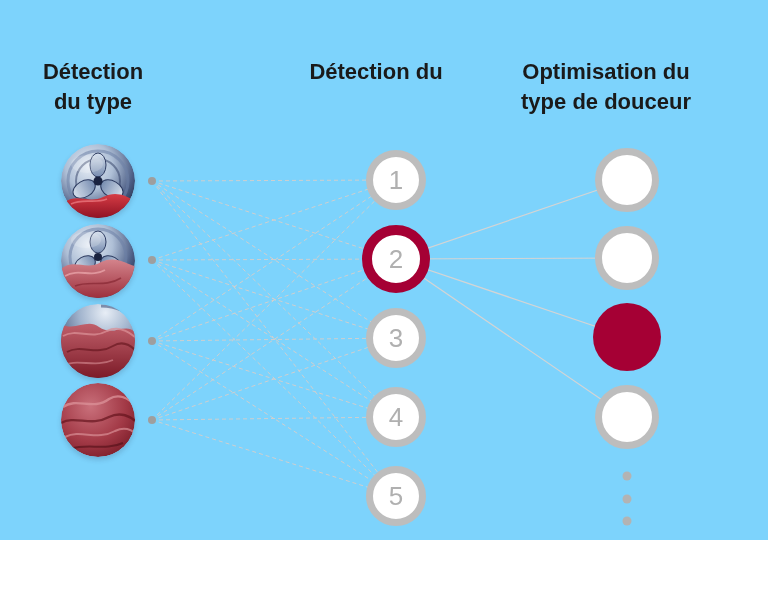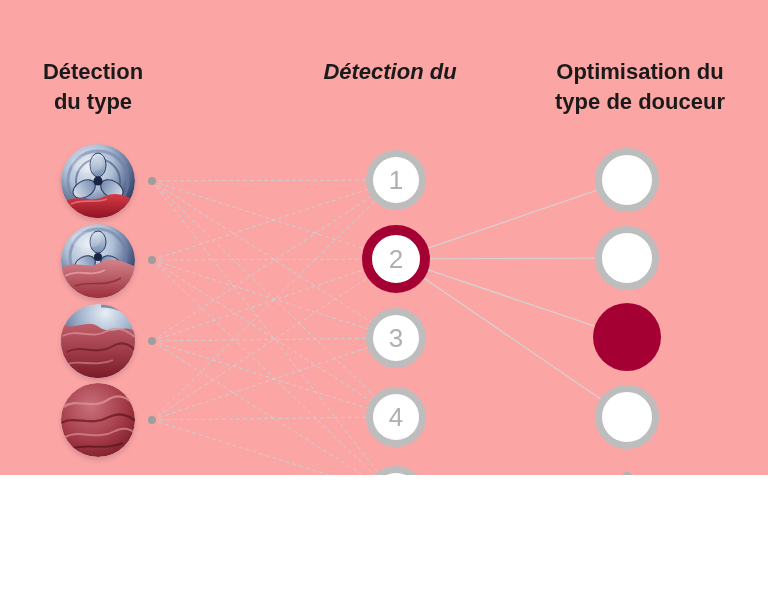--- a/index.html
+++ b/index.html
@@ -5,28 +5,28 @@
   :root{
     --accent:#A50034;
     --ring-gray:#BDBDBD;
     --number-gray:#B0B0B0;
     --line-gray:#CFCFCF;
     --dot-gray:#9E9E9E;
     --text-black:#1A1A1A;
   }
   html,body{margin:0;padding:0;background:#fff;}
   body{font-family:"Liberation Sans","DejaVu Sans",sans-serif;}
-  .canvas{position:relative;width:768px;height:475px;background:#fca5a5;overflow:hidden;}
+  .canvas{position:relative;width:768px;height:540px;background:#7dd3fc;overflow:hidden;}
   .col-title{
     position:absolute;top:57px;text-align:center;
     font-size:22px;line-height:30px;font-weight:700;color:var(--text-black);
   }
   .col-title.t1{left:3px;width:180px;}
-  .col-title.t2{left:280px;width:220px;font-style:italic;}
-  .col-title.t3{left:530px;width:220px;}
+  .col-title.t2{left:266px;width:220px;}
+  .col-title.t3{left:496px;width:220px;}
   svg.lines{position:absolute;left:0;top:0;width:768px;height:600px;}
   .dash{stroke:var(--line-gray);stroke-width:1;stroke-dasharray:4 3;fill:none;}
   .solid{stroke:#D4D4D4;stroke-width:1.2;fill:none;}
   .node-dot{fill:var(--dot-gray);}
   .ellipsis-dot{fill:#B3B3B3;}
   .photo{
     position:absolute;width:74px;height:74px;border-radius:50%;
     box-shadow:0 3px 5px rgba(40,40,60,.18);
   }
   .photo svg{display:block;}

